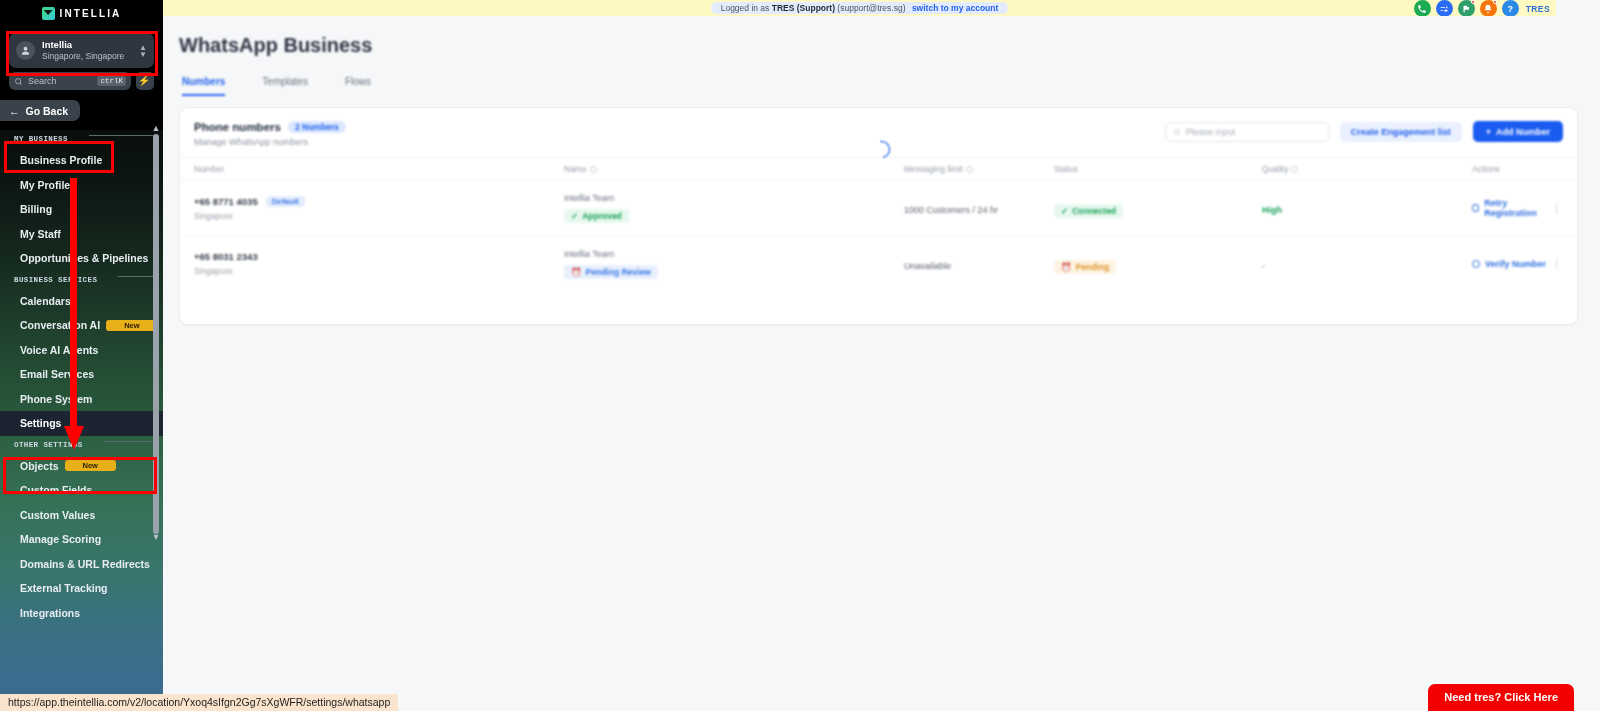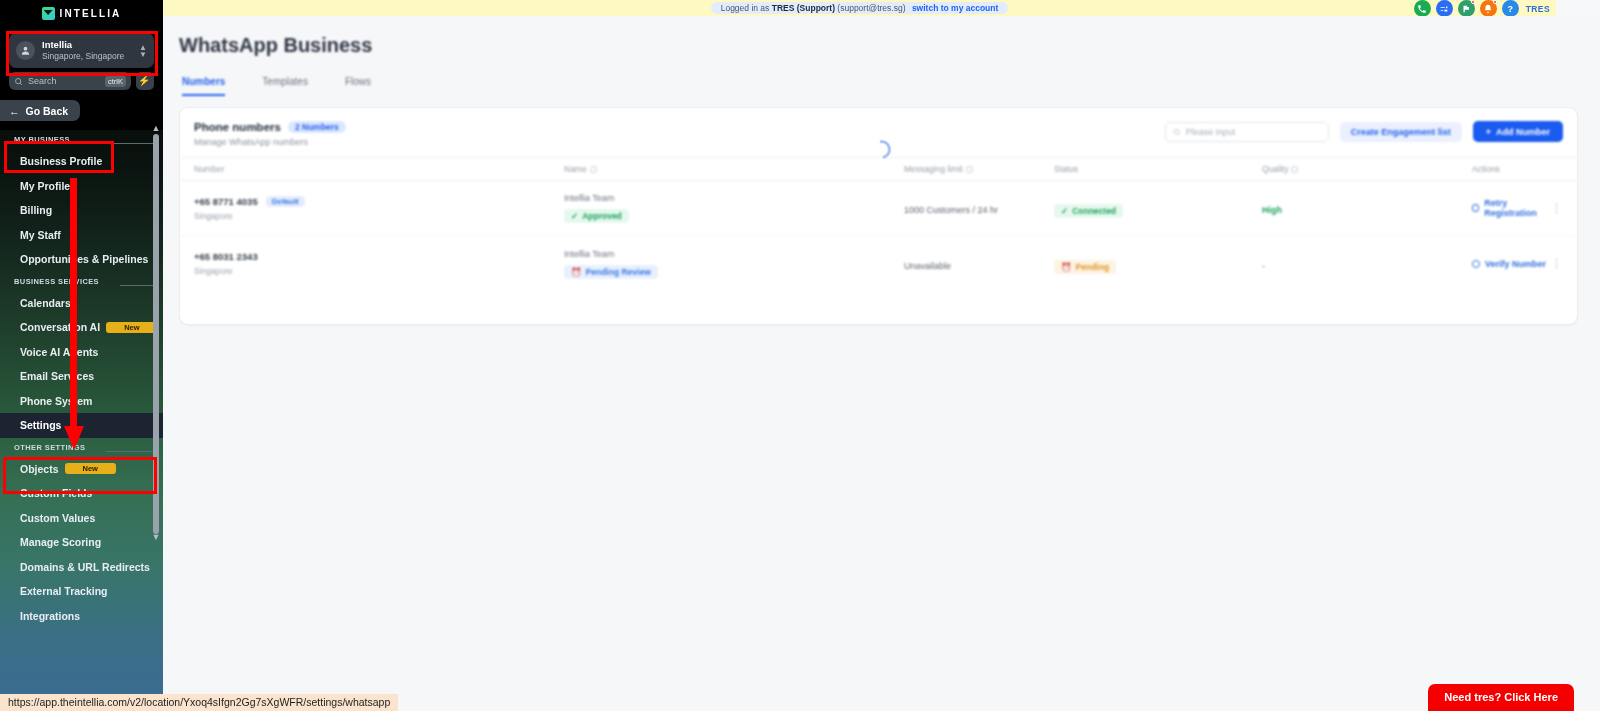--- a/index.html
+++ b/index.html
@@ -62,21 +62,21 @@
 
   .search-row { display:flex; align-items:center; gap:5px; padding:0 9px 7px 9px; background:#000; }
   .search-box {
     flex:1; display:flex; align-items:center; gap:5px;
     background:#3a424c; border-radius:6px; height:18px; padding:0 5px;
   }
   .search-box svg { width:9px;height:9px;stroke:#b7c0ca;fill:none;stroke-width:2; }
   .search-ph { color:#b7c0ca; font-size:9px; flex:1; }
   .kbd {
     background:#5a636e; color:#e5eaef; font-size:7.5px;
-    border-radius:3px; padding:1px 3px; font-family:Liberation Sans, sans-serif;
+    border-radius:3px; padding:1px 3px; font-family:Liberation Mono, monospace;
   }
   .bolt-btn {
     width:18px;height:18px;border-radius:5px;background:#39424c;
     display:flex;align-items:center;justify-content:center;flex:none;
   }
   .bolt-btn span { color:#2fd07a; font-size:10px; line-height:10px; }
 
   .goback-wrap { background:#000; padding:3px 0 9px 0; }
   .goback {
     display:inline-flex; align-items:center; gap:6px;
@@ -84,22 +84,23 @@
     border-radius:0 7px 7px 0; height:21px; padding:0 12px 0 9px;
   }
 
   .settings-title {
     color:#fff; font-size:13.5px; font-weight:700;
     padding: 7px 0 9px 14px; background:#000;
   }
 
   .nav-scroll { position:relative; height:522px; }
   .sec-head {
-    display:flex; align-items:flex-end; gap:21px;
+    display:flex; align-items:flex-start; gap:21px;
     padding:5px 10px 5px 14px;
+    font-family:Liberation Mono, monospace;
   }
   .sec-head span {
     color:#cfd8e2; font-size:7.5px; font-weight:700; letter-spacing:.4px;
     white-space:nowrap;
   }
   .sec-line { flex:1; height:1px; background:#5c6a72; }
 
   .nav-item {
     display:flex; align-items:center; gap:6px;
     padding:0 10px 0 20px; height:24.5px;

